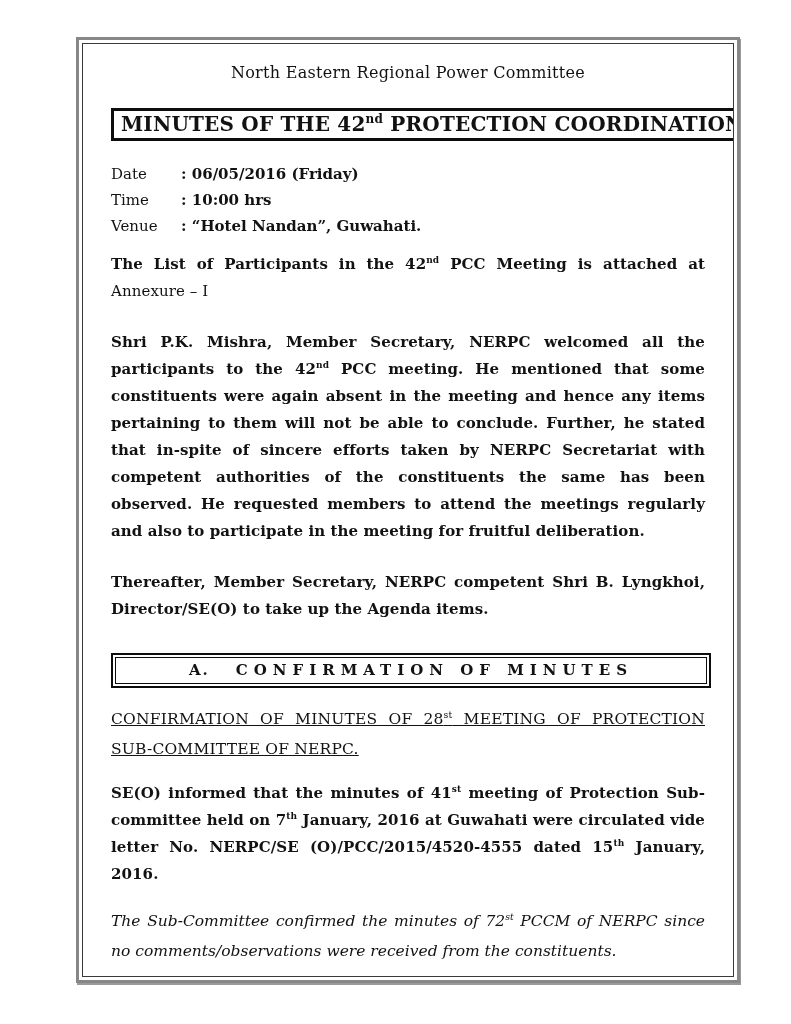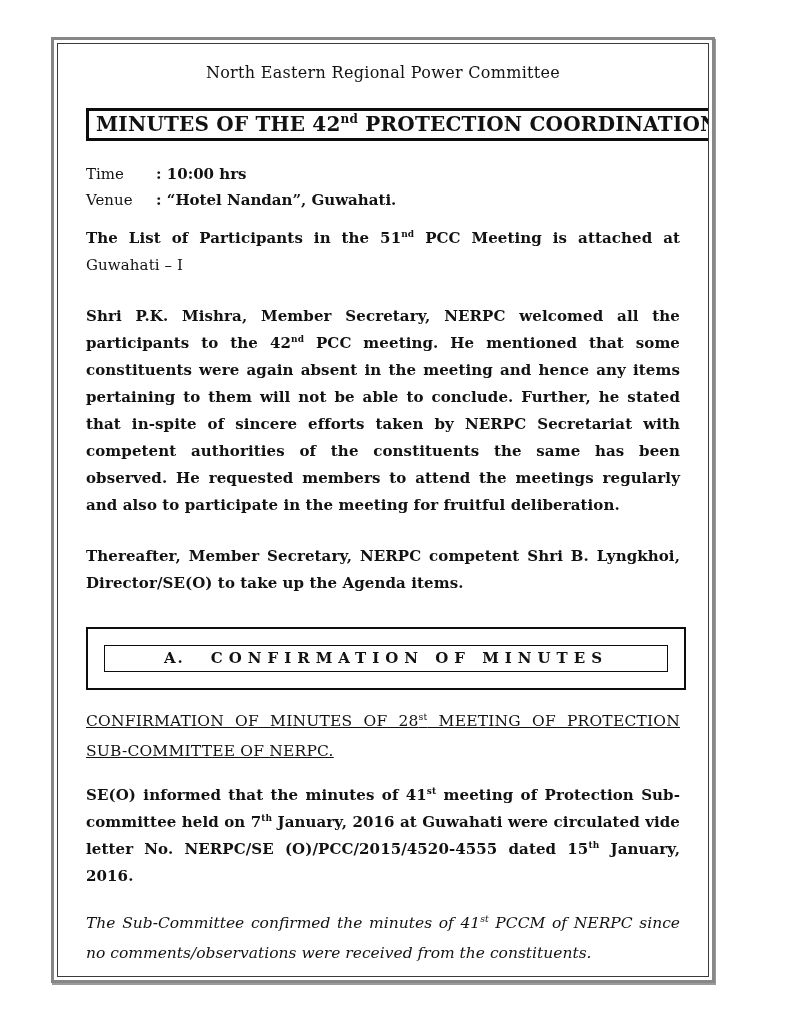--- a/index.html
+++ b/index.html
@@ -5,21 +5,21 @@
   * { margin: 0; padding: 0; box-sizing: border-box; }
   html, body {
     width: 791px; height: 1024px;
     background: #ffffff;
     font-family: "DejaVu Serif", "Liberation Serif", serif;
     color: #121212;
     overflow: hidden;
   }
   .page {
     position: absolute;
-    left: 51px; top: 37px;
+    left: 76px; top: 37px;
     width: 664px; height: 946px;
     border: 3px solid #878787;
     box-shadow: 1px 2px 0 #9a9a9a;
     background: #fff;
   }
   .page-inner {
     position: absolute;
     left: 3px; top: 3px; right: 3px; bottom: 3px;
     border: 1px solid #3a3a3a;
     padding: 16px 28px 10px 28px;
@@ -54,21 +54,21 @@
     line-height: 27px;
     margin-top: 16px;
     letter-spacing: 0.1px;
   }
   .para .light { font-weight: normal; }
   .para.spaced { margin-top: 24px; }
   .rule-box {
     margin: 30px auto 0 auto;
     width: 600px;
     border: 2px solid #0d0d0d;
-    padding: 16px;
+    padding: 2px;
   }
   .rule-box-inner {
     border: 1px solid #0d0d0d;
     text-align: center;
     font-size: 15px;
     font-weight: bold;
     padding: 3px 0 4px 0;
     letter-spacing: 6px;
     white-space: nowrap;
   }
@@ -99,41 +99,45 @@
 
     <div class="org">North Eastern Regional Power Committee</div>
 
     <div class="title-wrap">
       <div class="title-box"><span>MINUTES OF THE 42</span><sup>nd</sup><span> PROTECTION COORDINATION</span></div>
       <br>
     </div>
 
     <div class="meta">
       <div class="meta-row">
+        <span class="meta-label">Date</span>
+        <span class="meta-value">: 06/05/2016 (Friday)</span>
+      </div>
+      <div class="meta-row">
         <span class="meta-label">Time</span>
         <span class="meta-value">: 10:00 hrs</span>
       </div>
       <div class="meta-row">
         <span class="meta-label">Venue</span>
         <span class="meta-value">: “Hotel Nandan”, Guwahati.</span>
       </div>
     </div>
 
-    <p class="para"><span>The List of Participants in the 51</span><sup>nd</sup><span> PCC Meeting is attached at </span><span class="light">Guwahati – I</span></p>
+    <p class="para"><span>The List of Participants in the 42</span><sup>nd</sup><span> PCC Meeting is attached at </span><span class="light">Annexure – I</span></p>
 
     <p class="para spaced"><span>Shri P.K. Mishra, Member Secretary, NERPC welcomed all the participants to the 42</span><sup>nd</sup><span> PCC meeting. He mentioned that some constituents were again absent in the meeting and hence any items pertaining to them will not be able to conclude. Further, he stated that in-spite of sincere efforts taken by NERPC Secretariat with competent authorities of the constituents the same has been observed. He requested members to attend the meetings regularly and also to participate in the meeting for fruitful deliberation.</span></p>
 
     <p class="para spaced">Thereafter, Member Secretary, NERPC competent Shri B. Lyngkhoi, Director/SE(O) to take up the Agenda items.</p>
 
     <div class="rule-box">
       <div class="rule-box-inner">
         <span class="sec-label">A.</span><span>CONFIRMATION OF MINUTES</span>
       </div>
     </div>
 
     <p class="heading-underline"><span>CONFIRMATION OF MINUTES OF 28</span><sup>st</sup><span> MEETING OF PROTECTION SUB-COMMITTEE OF NERPC.</span></p>
 
     <p class="para"><span>SE(O) informed that the minutes of 41</span><sup>st</sup><span> meeting of Protection Sub-committee held on 7</span><sup>th</sup><span> January, 2016 at Guwahati were circulated vide letter No. NERPC/SE (O)/PCC/2015/4520-4555 dated 15</span><sup>th</sup><span> January, 2016.</span></p>
 
-    <p class="resolution"><span>The Sub-Committee confirmed the minutes of 41</span><sup>st</sup><span> PCCM of NERPC since no comments/observations were received from the constituents.</span></p>
+    <p class="resolution"><span>The Sub-Committee confirmed the minutes of 72</span><sup>st</sup><span> PCCM of NERPC since no comments/observations were received from the constituents.</span></p>
 
   </div>
 </div>
 
 </body></html>

